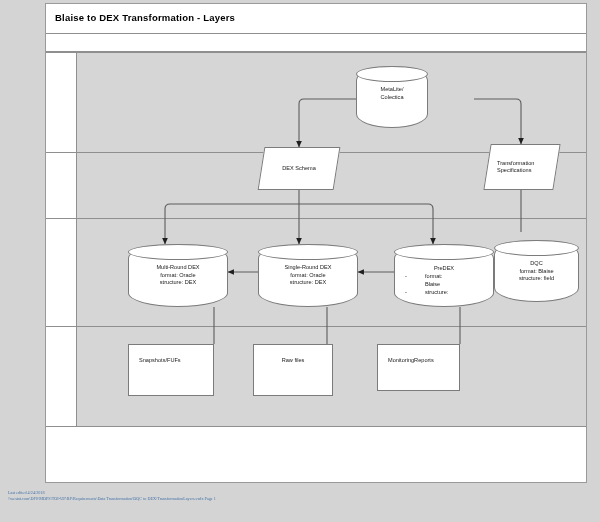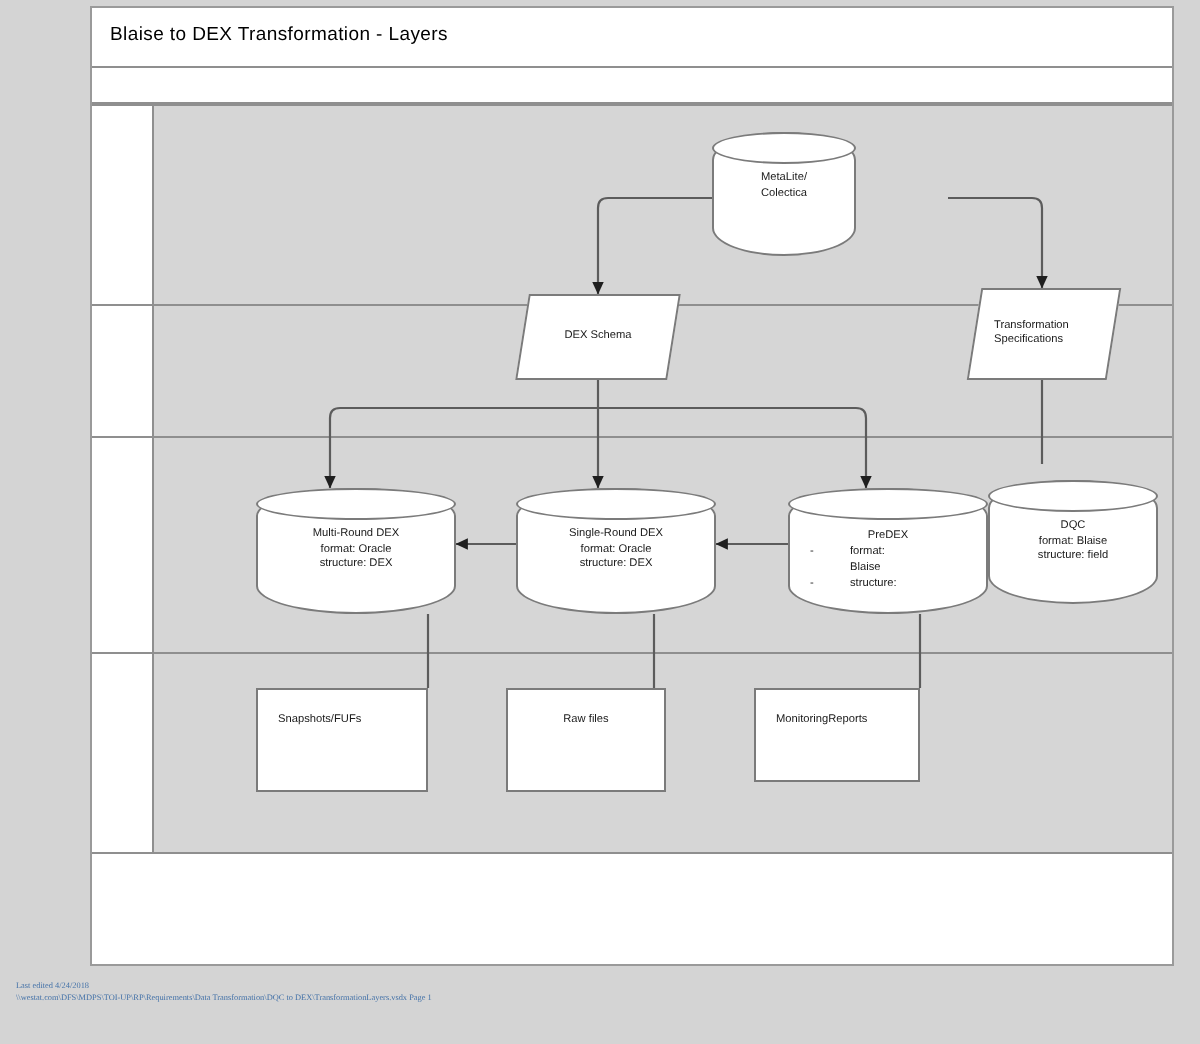--- a/index.html
+++ b/index.html
@@ -15,21 +15,21 @@
     position:absolute;left:45px;top:3px;width:540px;height:478px;
     background:#ffffff;border:1px solid #9a9a9a;
   }
   
   #title-band{
     position:absolute;left:0;top:0;width:540px;height:30px;
     border-bottom:1px solid #8f8f8f;background:#fff;box-sizing:border-box;
   }
   #title-text{
     position:absolute;left:9px;top:8px;
-    font-size:9.5px;font-weight:normal;color:#000;letter-spacing:.2px;
+    font-size:9.5px;font-weight:bold;color:#000;letter-spacing:.2px;
     white-space:nowrap;
   }
   #subtitle-band{
     position:absolute;left:0;top:30px;width:540px;height:18px;
     border-bottom:1px solid #8f8f8f;background:#fff;box-sizing:border-box;
   }
   
   #lanes{
     position:absolute;left:0;top:48px;width:540px;height:375px;
   }

